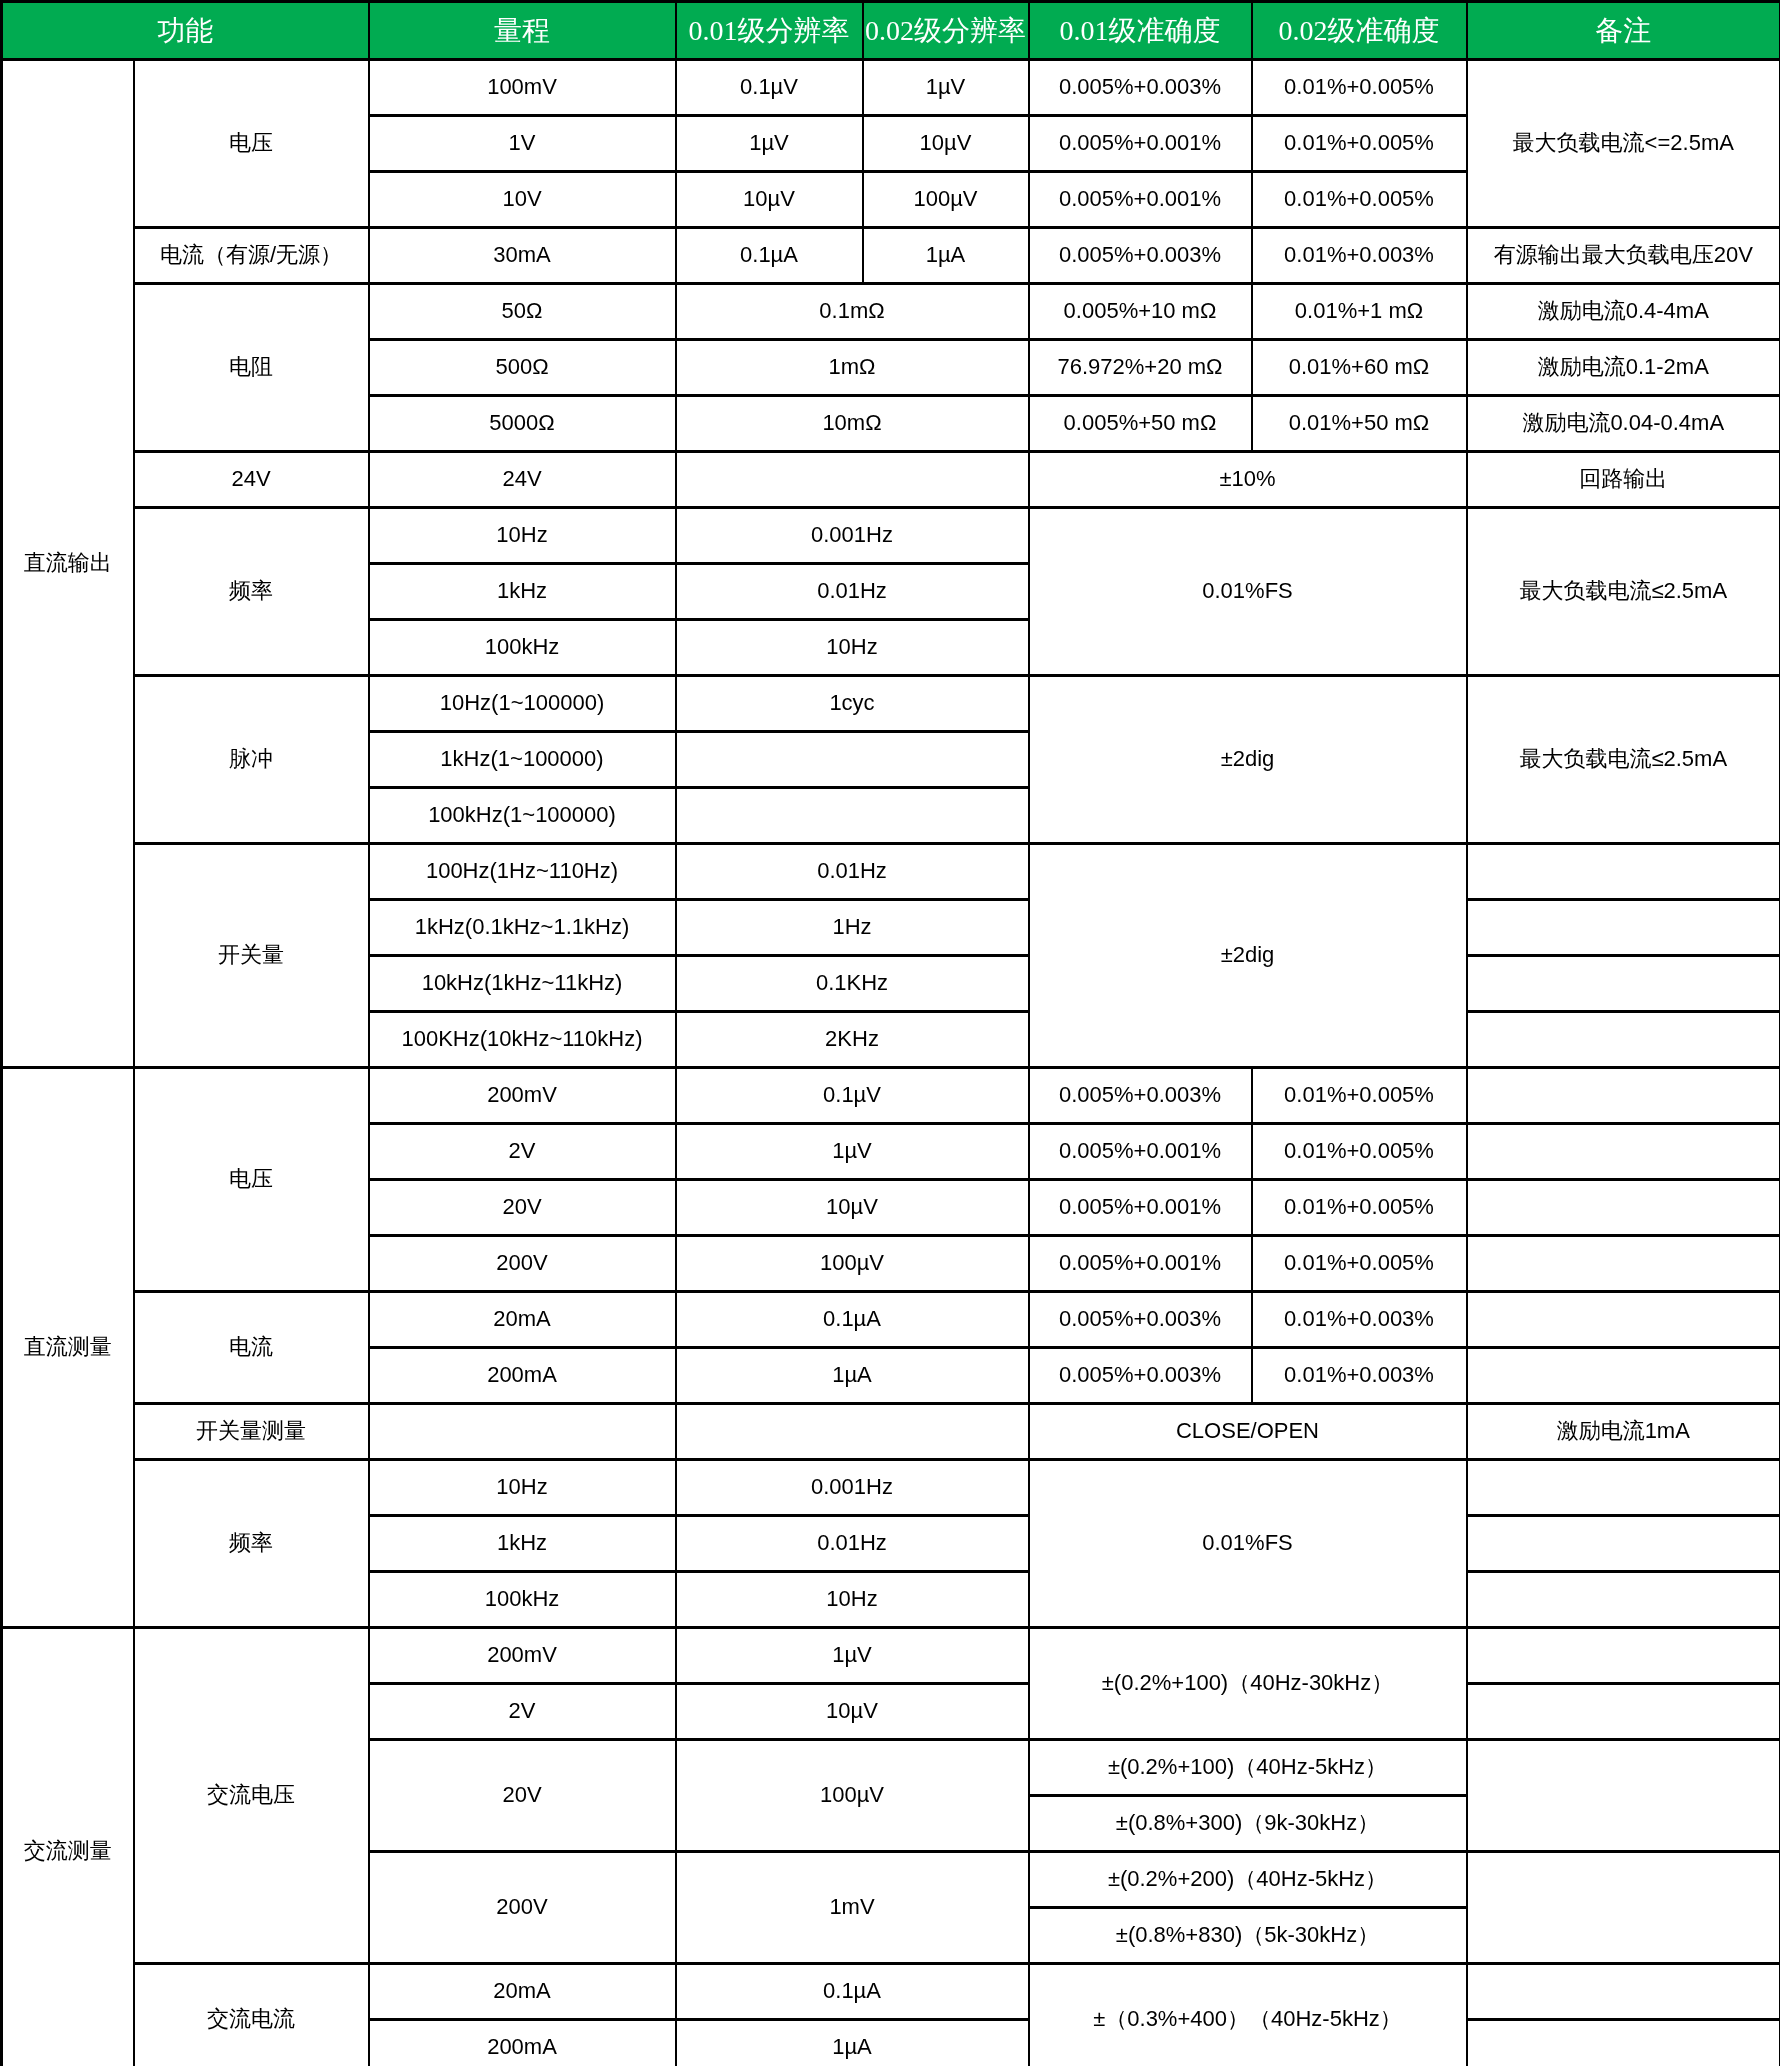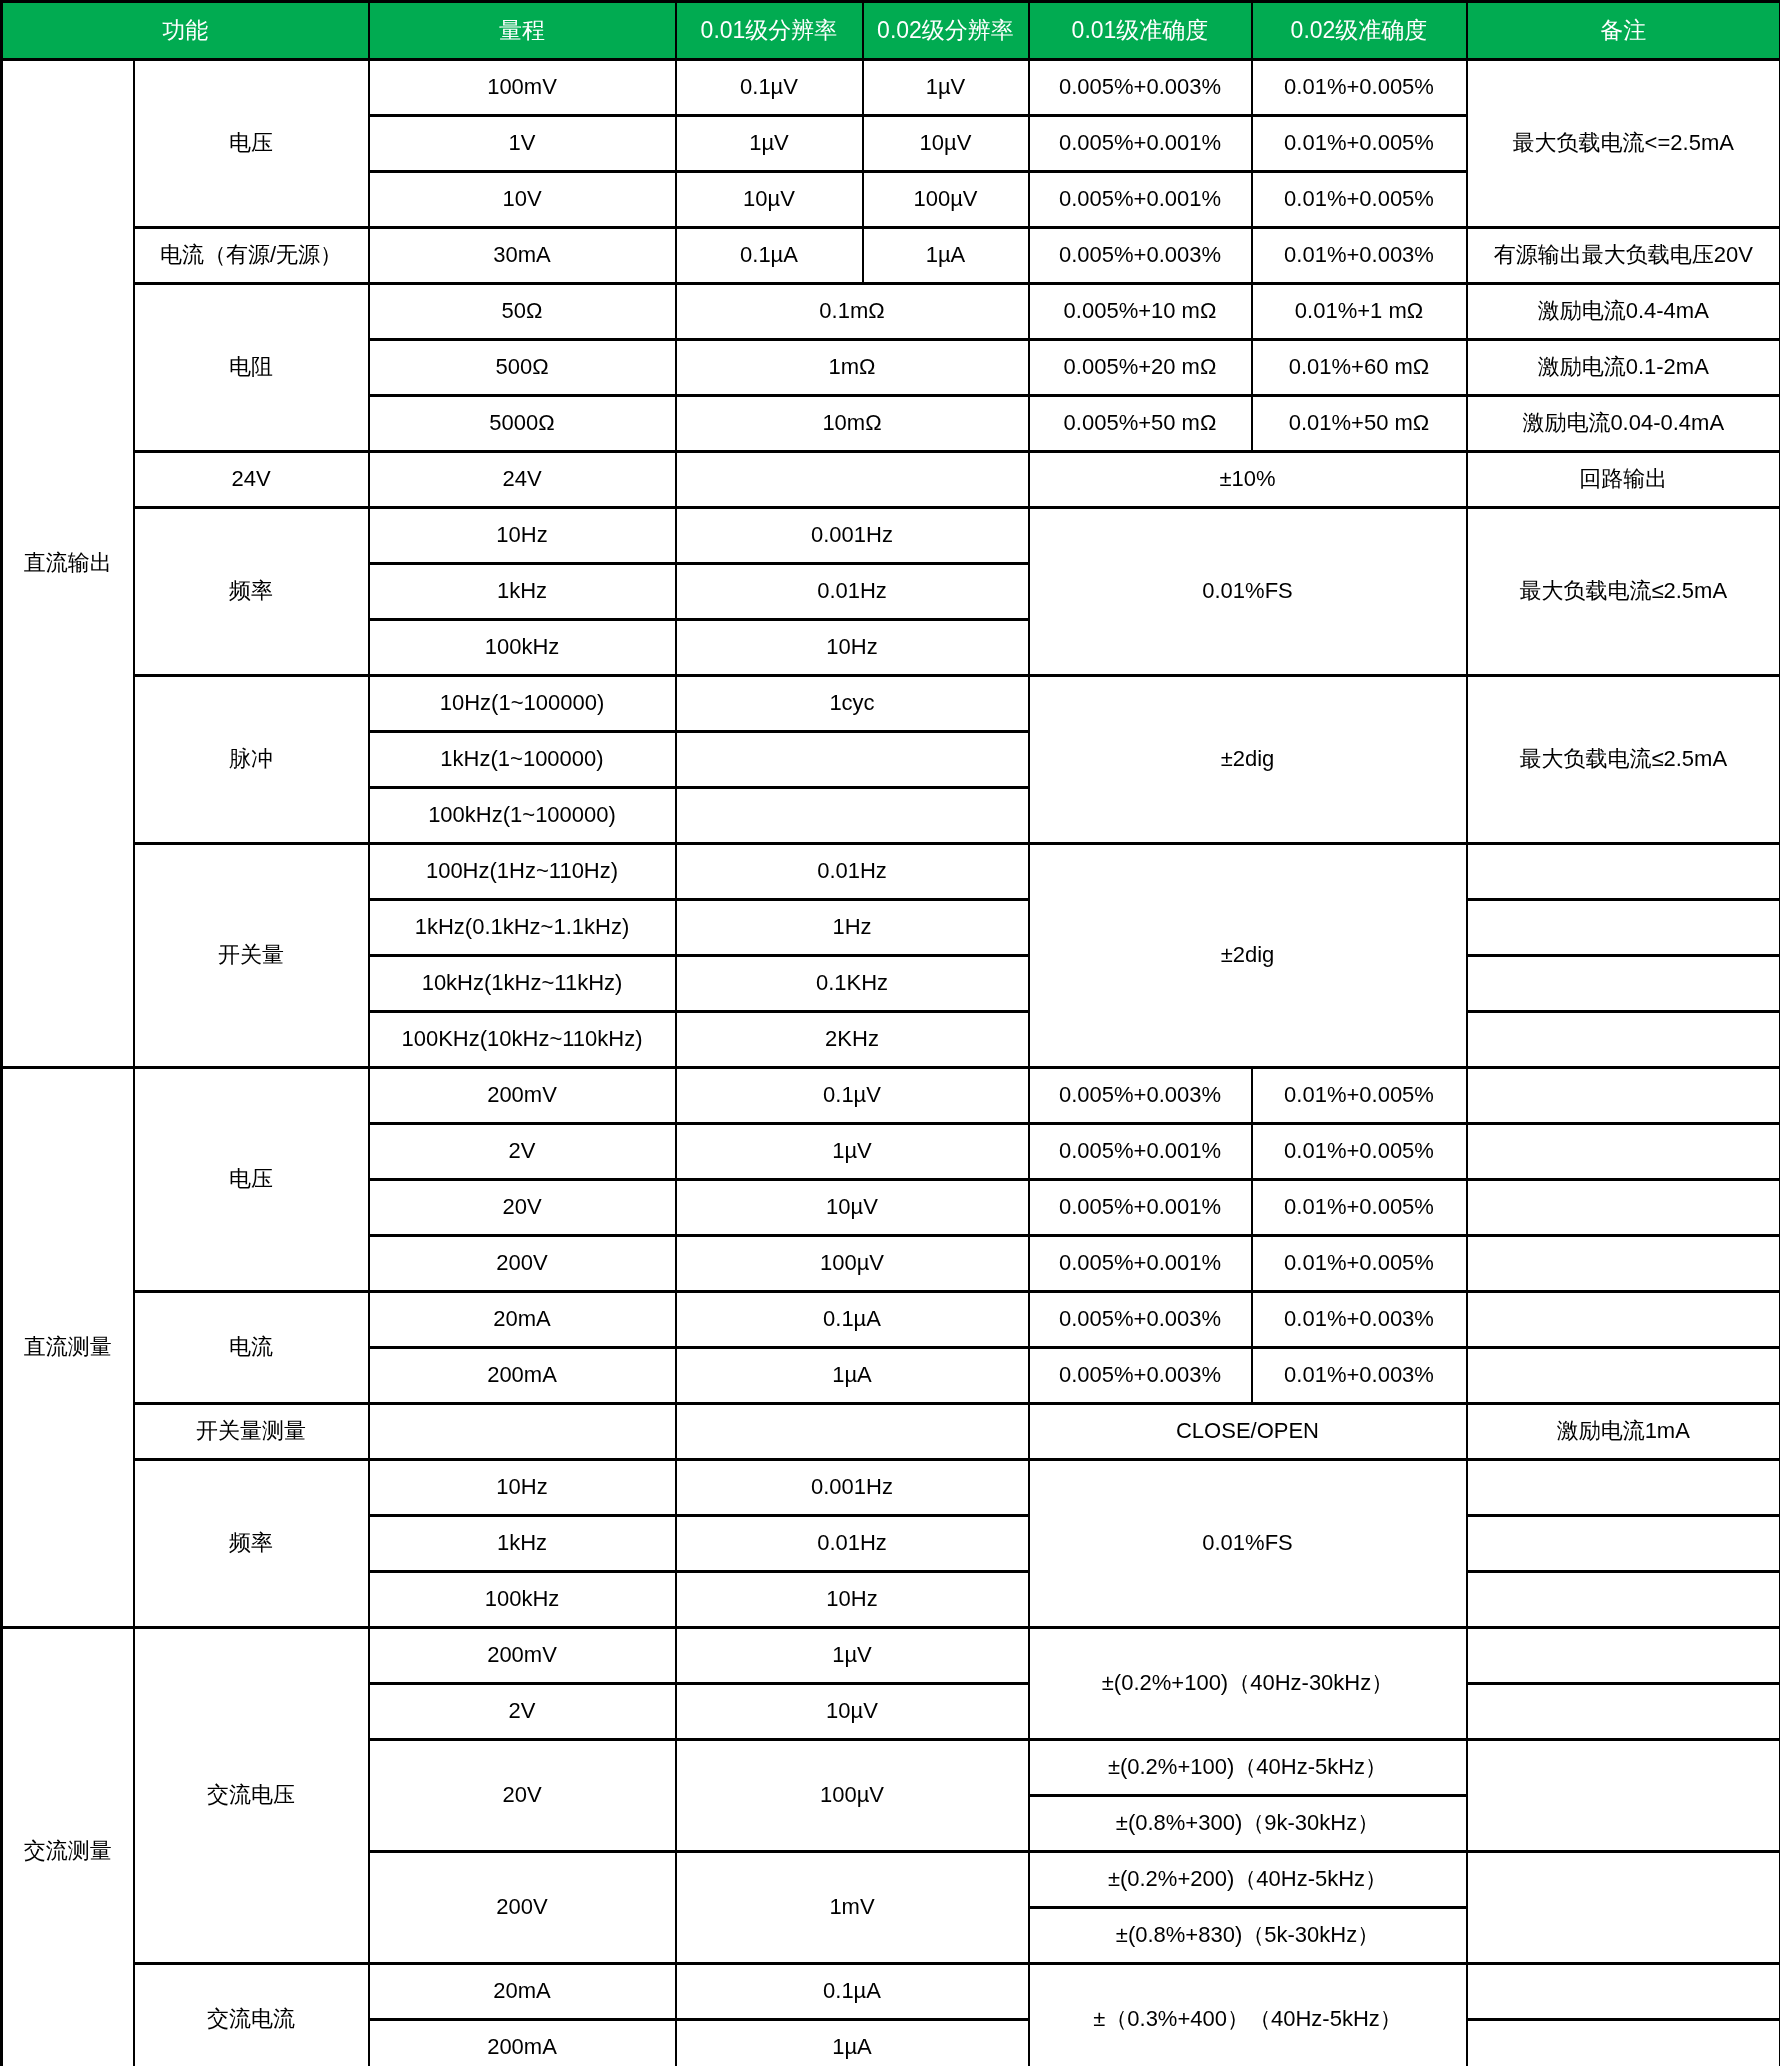--- a/index.html
+++ b/index.html
@@ -30,21 +30,22 @@
     line-height:1.2;
     background:#fff;
   }
   table.spec{border:3px solid #000;}
   tr.hd{height:58px;}
   tr.r{height:56px;}
   tr.sliver{height:15px;}
   tr.hd th{
     background:var(--hdr-bg);
     color:var(--hdr-fg);
-    font-size:23px;
+    font-size:28px;
+    font-family:Liberation Serif, serif;
   }
   td.rmk{
     text-align:left;
     padding-left:4.5px;
   }
   td.sec{font-size:22px;font-family:Liberation Serif, serif;}
 </style>
 </head>
 <body>
 
@@ -112,21 +113,21 @@
       <td rowspan="3">电阻</td>
       <td>50Ω</td>
       <td colspan="2">0.1mΩ</td>
       <td>0.005%+10 mΩ</td>
       <td>0.01%+1 mΩ</td>
       <td class="rmk">激励电流0.4-4mA</td>
     </tr>
     <tr class="r">
       <td>500Ω</td>
       <td colspan="2">1mΩ</td>
-      <td>0.005%+20 mΩ</td>
+      <td>76.972%+20 mΩ</td>
       <td>0.01%+60 mΩ</td>
       <td class="rmk">激励电流0.1-2mA</td>
     </tr>
     <tr class="r">
       <td>5000Ω</td>
       <td colspan="2">10mΩ</td>
       <td>0.005%+50 mΩ</td>
       <td>0.01%+50 mΩ</td>
       <td class="rmk">激励电流0.04-0.4mA</td>
     </tr>

